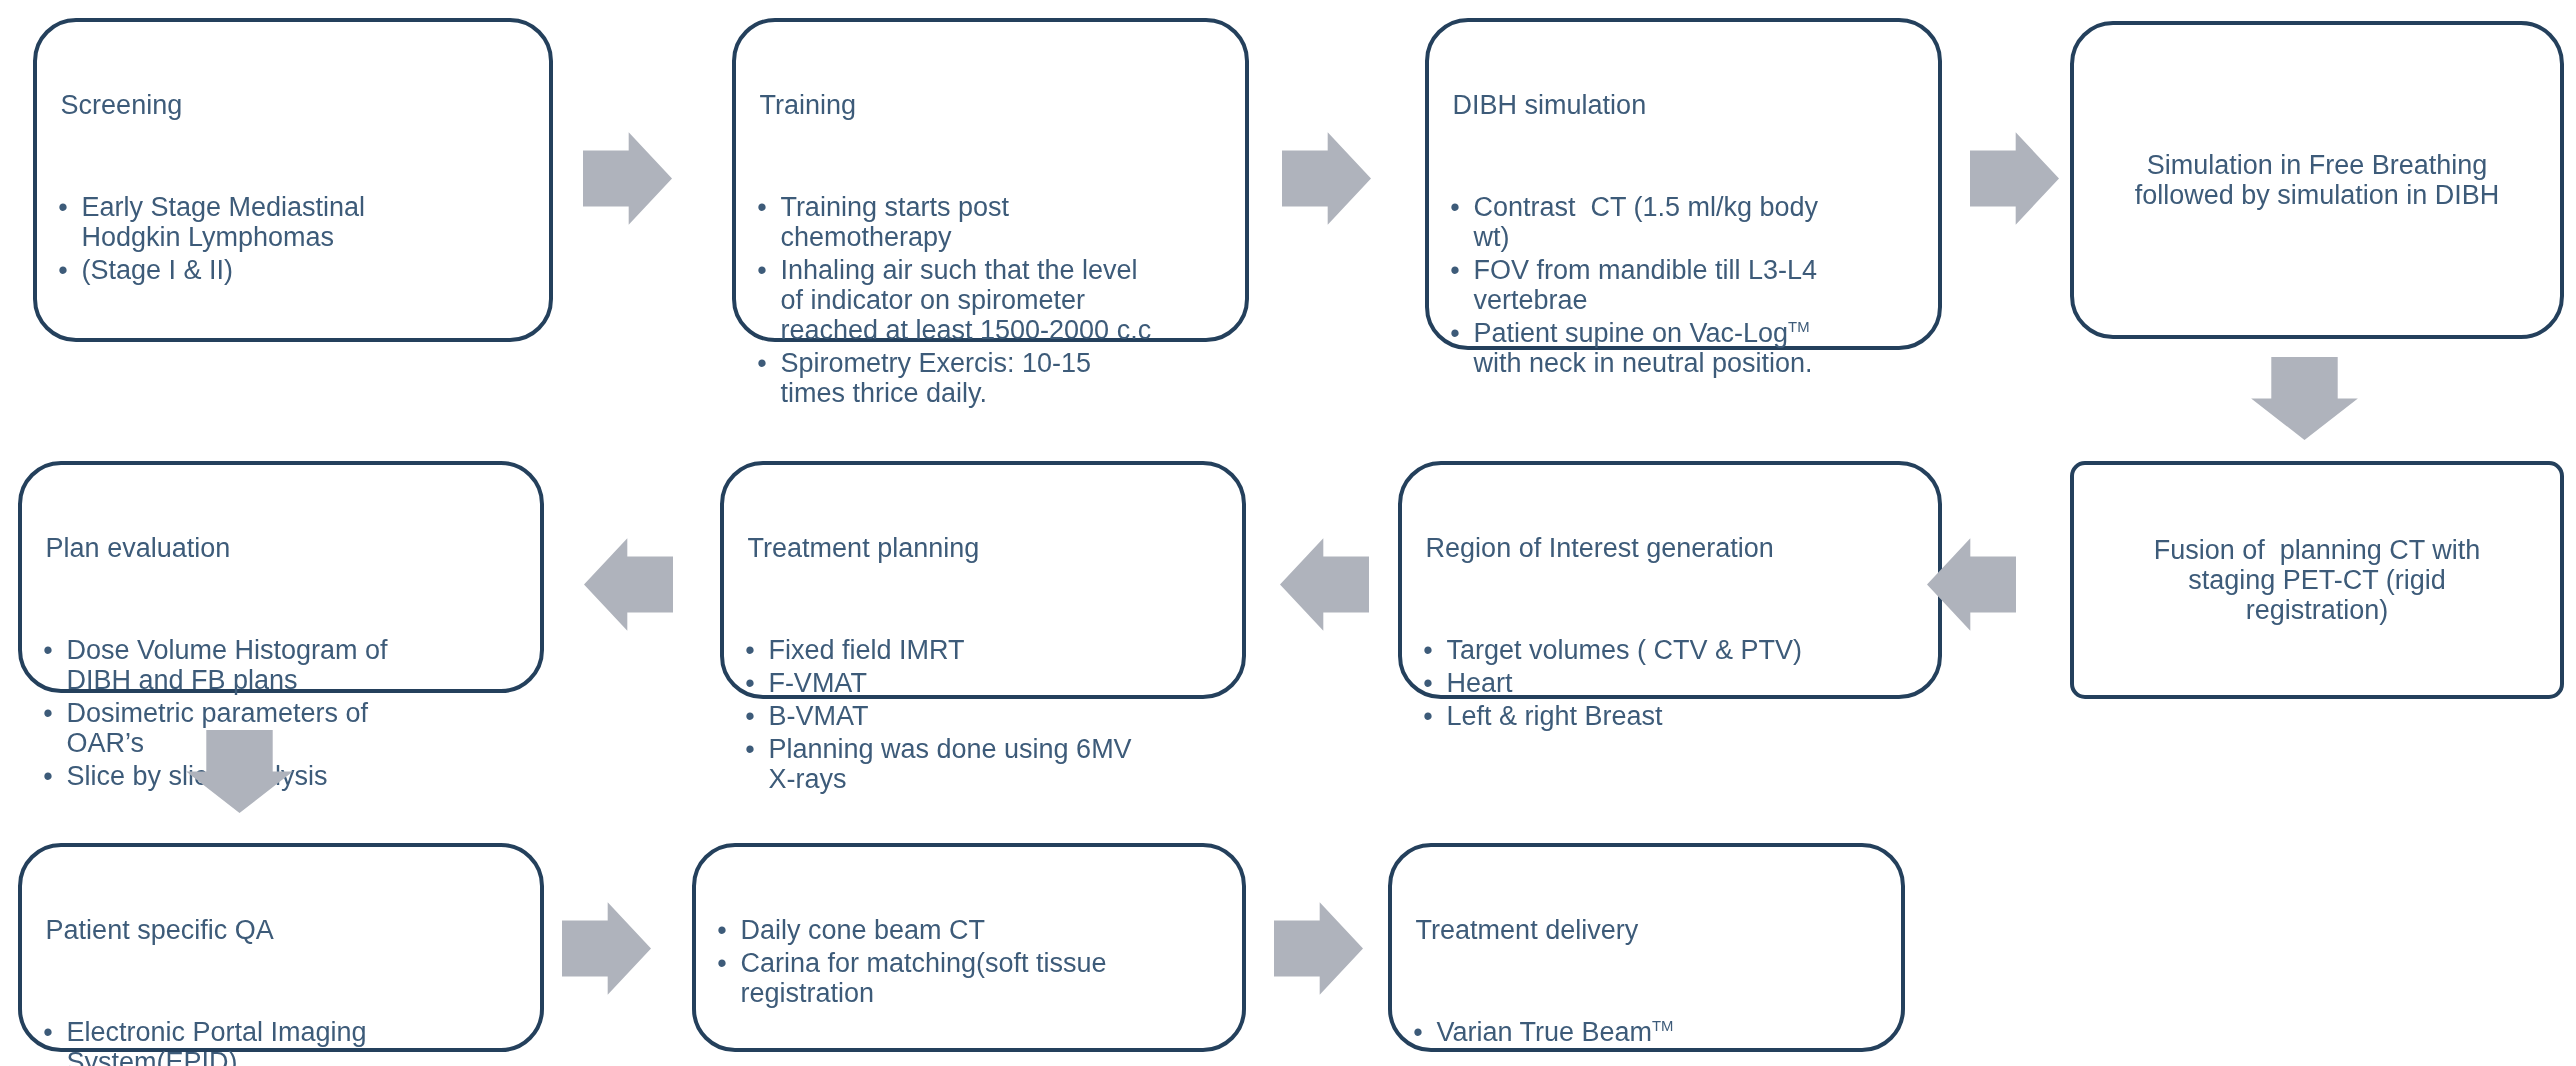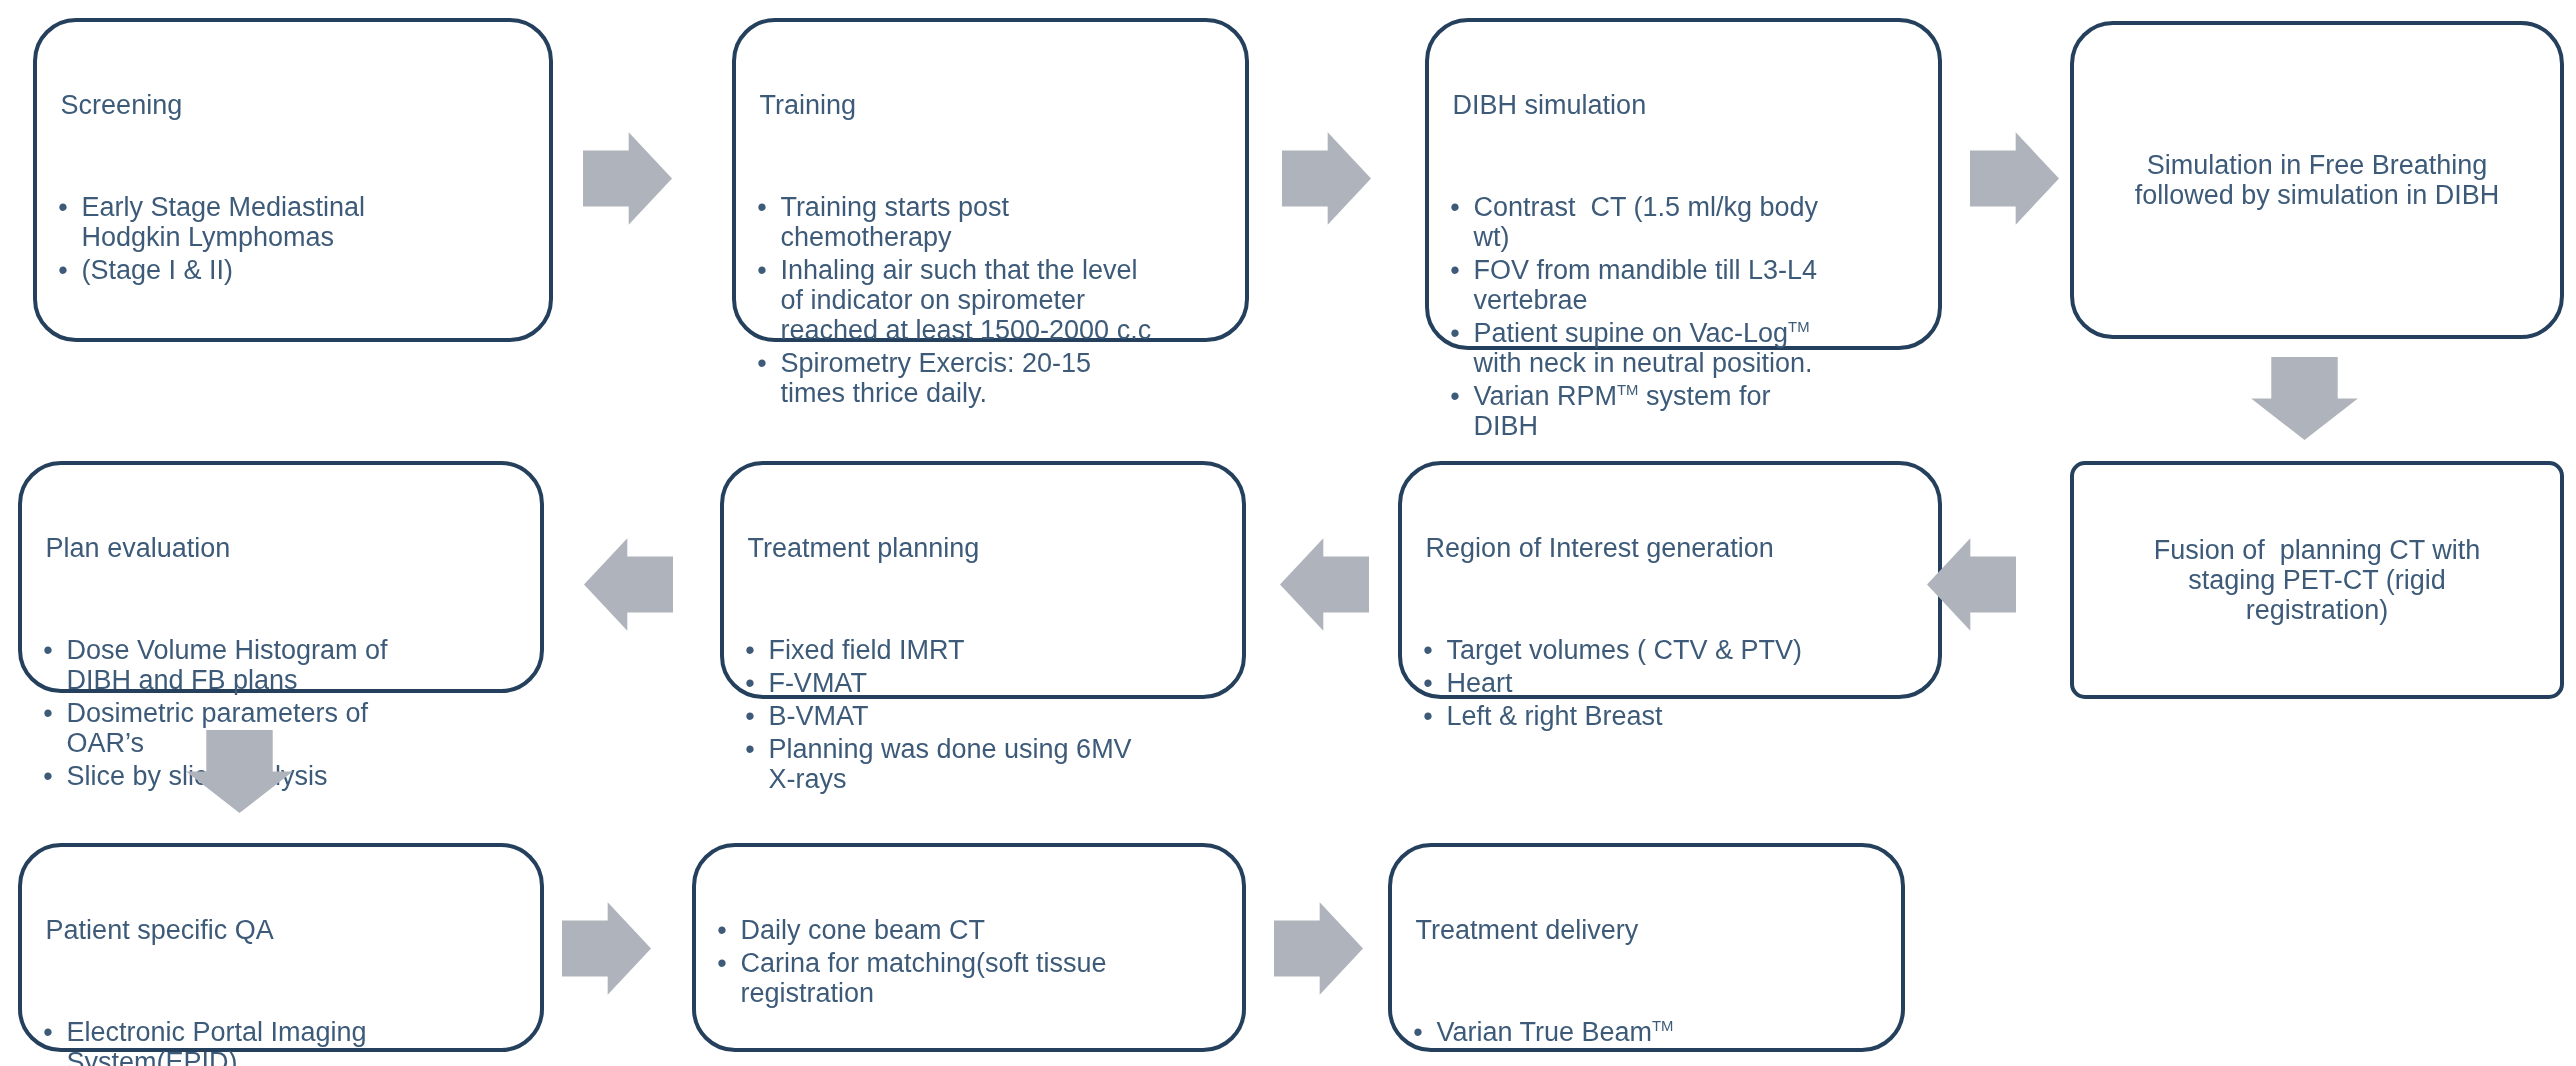--- a/index.html
+++ b/index.html
@@ -66,31 +66,30 @@
   <div class="box-title">Screening</div>
   <ul class="bullets"><li>Early Stage Mediastinal
 Hodgkin Lymphomas</li><li>(Stage I &amp; II)</li></ul>
 </div>
 
 <div class="box" style="left:732px;top:18px;width:517px;height:324px;">
   <div class="box-title">Training</div>
   <ul class="bullets"><li>Training starts post
 chemotherapy</li><li>Inhaling air such that the level
 of indicator on spirometer
-reached at least 1500-2000 c.c</li><li>Spirometry Exercis: 20-15
+reached at least 1500-2000 c.c</li><li>Spirometry Exercis: 10-15
 times thrice daily.</li></ul>
 </div>
 
 <div class="box" style="left:1425px;top:18px;width:517px;height:332px;">
   <div class="box-title">DIBH simulation</div>
   <ul class="bullets"><li>Contrast  CT (1.5 ml/kg body
 wt)</li><li>FOV from mandible till L3-L4
 vertebrae</li><li>Patient supine on Vac-Log<sup>TM</sup>
-with neck in neutral position.</li><li>Varian RPM<sup>TM</sup> system for
-DIBH</li></ul>
+with neck in neutral position.</li></ul>
 </div>
 
 <div class="box center" style="left:2070px;top:21px;width:494px;height:318px;">
   <div>Simulation in Free Breathing
 followed by simulation in DIBH</div>
 </div>
 
 <div class="box center" style="left:2070px;top:461px;width:494px;height:238px;padding:0 51px;border-radius:15px;">
   <div>Fusion of  planning CT with
 staging PET-CT (rigid

